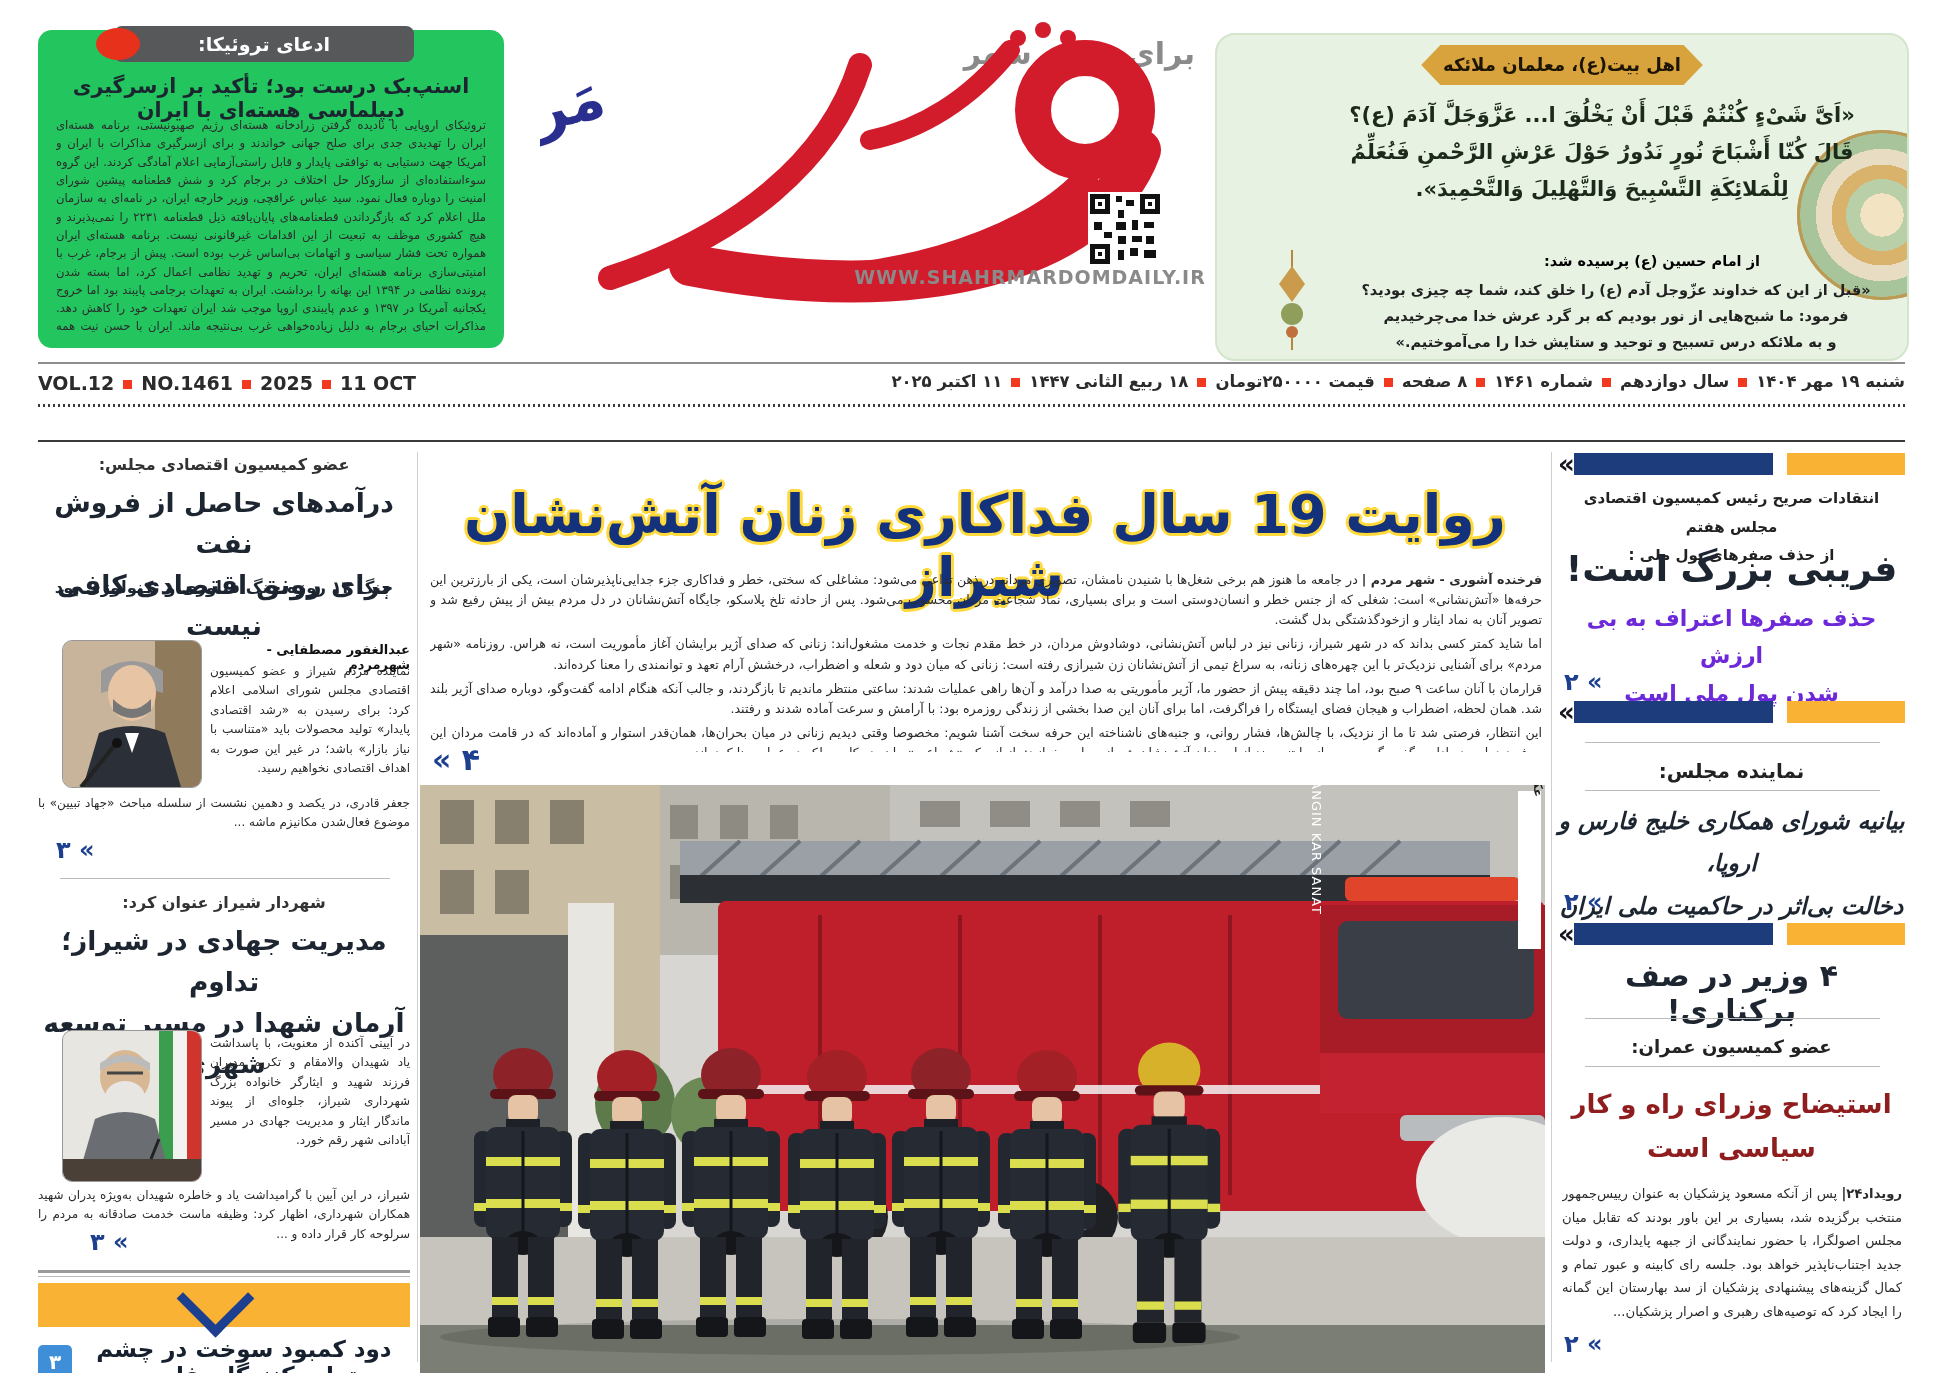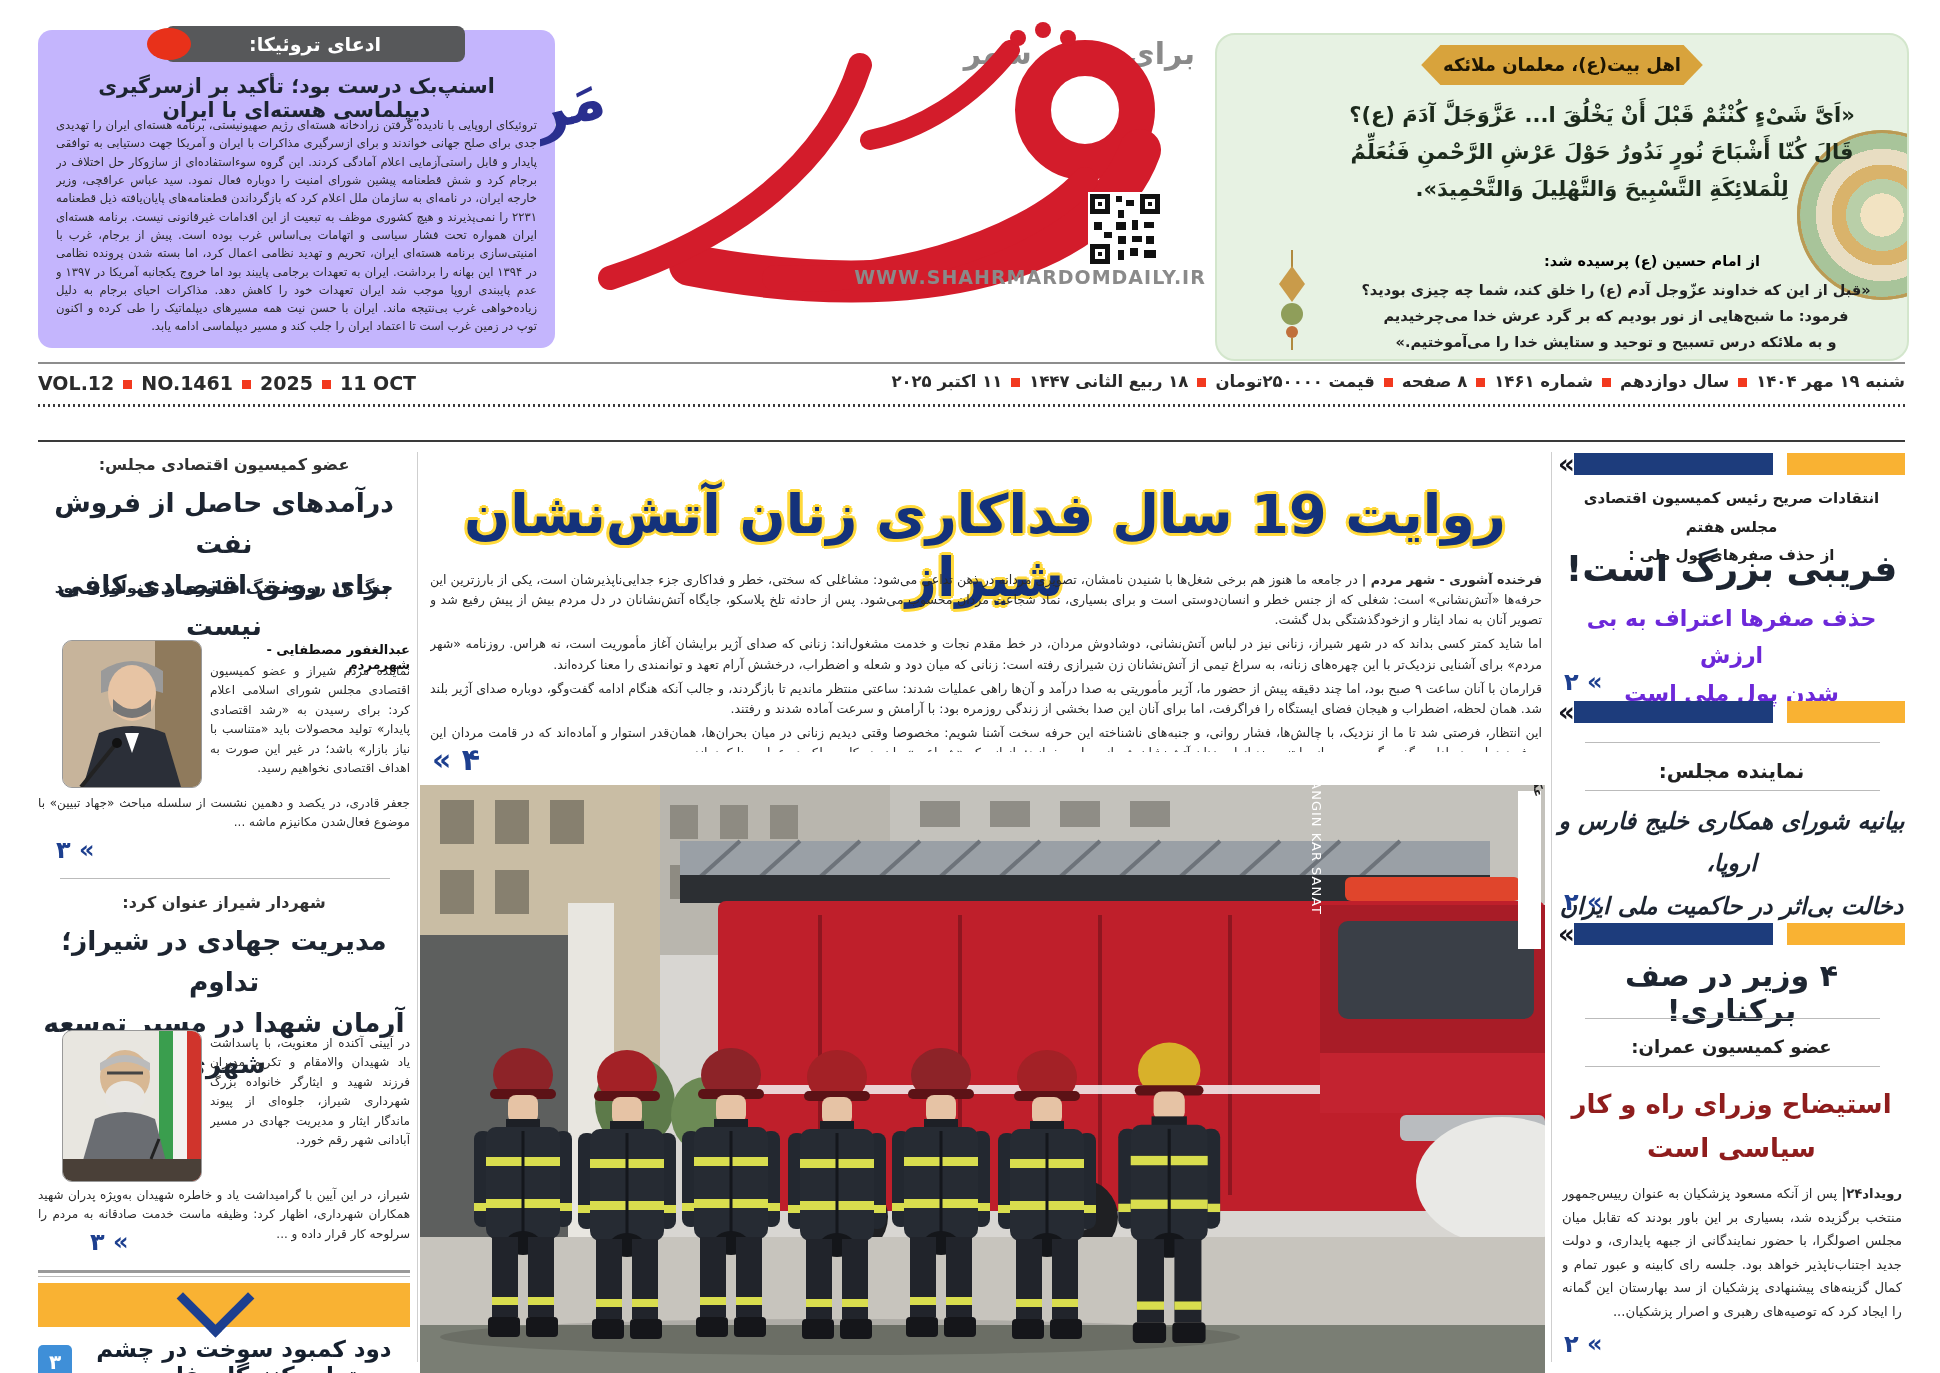--- a/index.html
+++ b/index.html
@@ -4,21 +4,21 @@
 <style>
   html,body{margin:0;padding:0;background:#ffffff;}
   #page{position:relative;width:1940px;height:1373px;background:#fff;overflow:hidden;
         font-family:"DejaVu Sans",sans-serif;direction:rtl;}
   .abs{position:absolute;}
   .preline{white-space:pre-line;}
   .just{text-align:justify;}
   b,strong{font-weight:bold;}
 
   
-  #tl-box{left:38px;top:30px;width:517px;height:318px;background:#c4b5fd;border-radius:14px;}
+  #tl-box{left:38px;top:30px;width:466px;height:318px;background:#22c55e;border-radius:14px;}
   #tl-tab{position:absolute;top:-4px;right:90px;width:300px;height:36px;background:#57585a;
           border-radius:8px;color:#fff;font-weight:bold;font-size:19px;line-height:36px;text-align:center;z-index:2;}
   #tl-tab .redblob{position:absolute;left:-18px;top:2px;width:44px;height:32px;background:#e8311a;border-radius:50%;z-index:-1;}
   #tl-head{position:absolute;top:44px;right:18px;left:18px;font-weight:bold;font-size:20.5px;color:#1c2430;text-align:center;}
   #tl-body{position:absolute;top:86px;right:18px;left:18px;height:220px;overflow:hidden;
            font-size:11.6px;line-height:1.58;color:#2c2c2c;}
 
   
   #tagline{right:745px;top:36px;font-size:30px;font-weight:bold;color:#8a8a8a;letter-spacing:1px;}
   #logo{left:540px;top:10px;width:660px;height:300px;}

